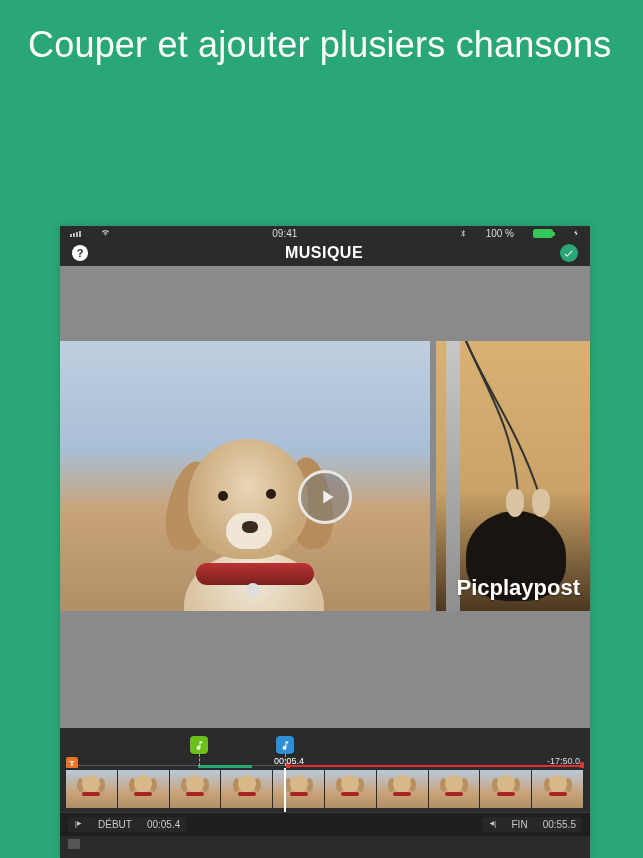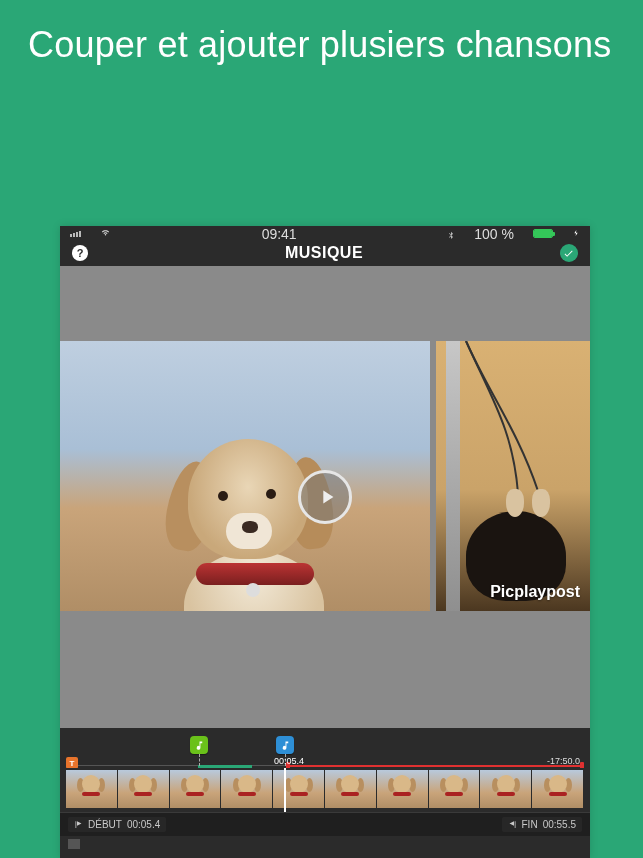--- a/index.html
+++ b/index.html
@@ -28,21 +28,21 @@
     box-shadow: 0 0 8px rgba(0,0,0,0.15);
     overflow: hidden;
   }
   .statusbar {
     height: 14px;
     display: flex;
     align-items: center;
     justify-content: space-between;
     padding: 1px 10px 0 10px;
     color: #ddd;
-    font-size: 14px;
+    font-size: 10px;
   }
   .status-left, .status-right { display: flex; align-items: center; gap: 19px; }
   .signal-bars { display: flex; align-items: flex-end; gap: 1px; }
   .signal-bars span { width: 2px; background: #bbb; display: inline-block; }
   .signal-bars span:nth-child(1){height:3px;}
   .signal-bars span:nth-child(2){height:4px;}
   .signal-bars span:nth-child(3){height:5px;}
   .signal-bars span:nth-child(4){height:6px;}
   .wifi { font-size: 10px; }
   .battery {
@@ -124,21 +124,21 @@
   }
   .pane-right .shadow-blob{position:absolute; left:30px; top:170px; width:100px; height:90px; background:#1a1410; border-radius:50% 50% 40% 40%; filter:blur(0.5px);}
   .pane-right .paws{position:absolute; left:70px; top:148px; width:60px; height:40px;}
   .pane-right .paws::before,.pane-right .paws::after{content:'';position:absolute;width:18px;height:28px;background:#d9c3a0;border-radius:40% 40% 50% 50%;}
   .pane-right .paws::before{left:0;}
   .pane-right .paws::after{left:26px;}
   .pane-right .post{position:absolute; left:10px; top:0; width:14px; height:270px; background:linear-gradient(#c7c7c7,#8f8f8f);}
   .pane-right .leashes{position:absolute; left:22px; top:0; width:120px; height:170px;}
 
   .watermark {
-    position:absolute; right:10px; bottom:10px; color:#fff; font-weight:700; font-size:16px;
+    position:absolute; right:10px; bottom:10px; color:#fff; font-weight:700; font-size:22px;
     text-shadow: 0 1px 2px rgba(0,0,0,0.4);
   }
 
   .play-btn {
     position:absolute; left:50%; top:50%; transform:translate(-50%,-50%);
     width:54px; height:54px; border-radius:50%;
     background: rgba(120,120,120,0.55);
     border: 3px solid #e6e6e6;
     display:flex; align-items:center; justify-content:center;
   }
@@ -203,21 +203,21 @@
   .playhead-line{position:absolute; left:224px; top:0; bottom:0; width:2px; background:#fff;}
 
   .trim-bar {
     height: 24px;
     background:#1f1f1f;
     display:flex; align-items:center; justify-content:space-between;
     padding: 0 8px;
     color:#c9c9c9; font-size:10px;
     border-top:1px solid #3a3a3a;
   }
-  .trim-btn { display:flex; align-items:center; gap:5px; padding:2px 6px; background:rgba(255,255,255,0.04); border-radius:2px;}
+  .trim-btn { display:flex; align-items:center; gap:15px; padding:2px 6px; background:rgba(255,255,255,0.04); border-radius:2px;}
   .trim-btn svg{width:9px;height:9px;fill:#c9c9c9;}
   .bottom-row{height:16px; padding:2px 8px; display:flex; align-items:center;}
   .small-block{width:12px; height:10px; background:#555; margin-right:6px;}
 </style>
 </head>
 <body>
 
 <div class="headline">Couper et ajouter plusiers chansons</div>
 
 <div class="device">

